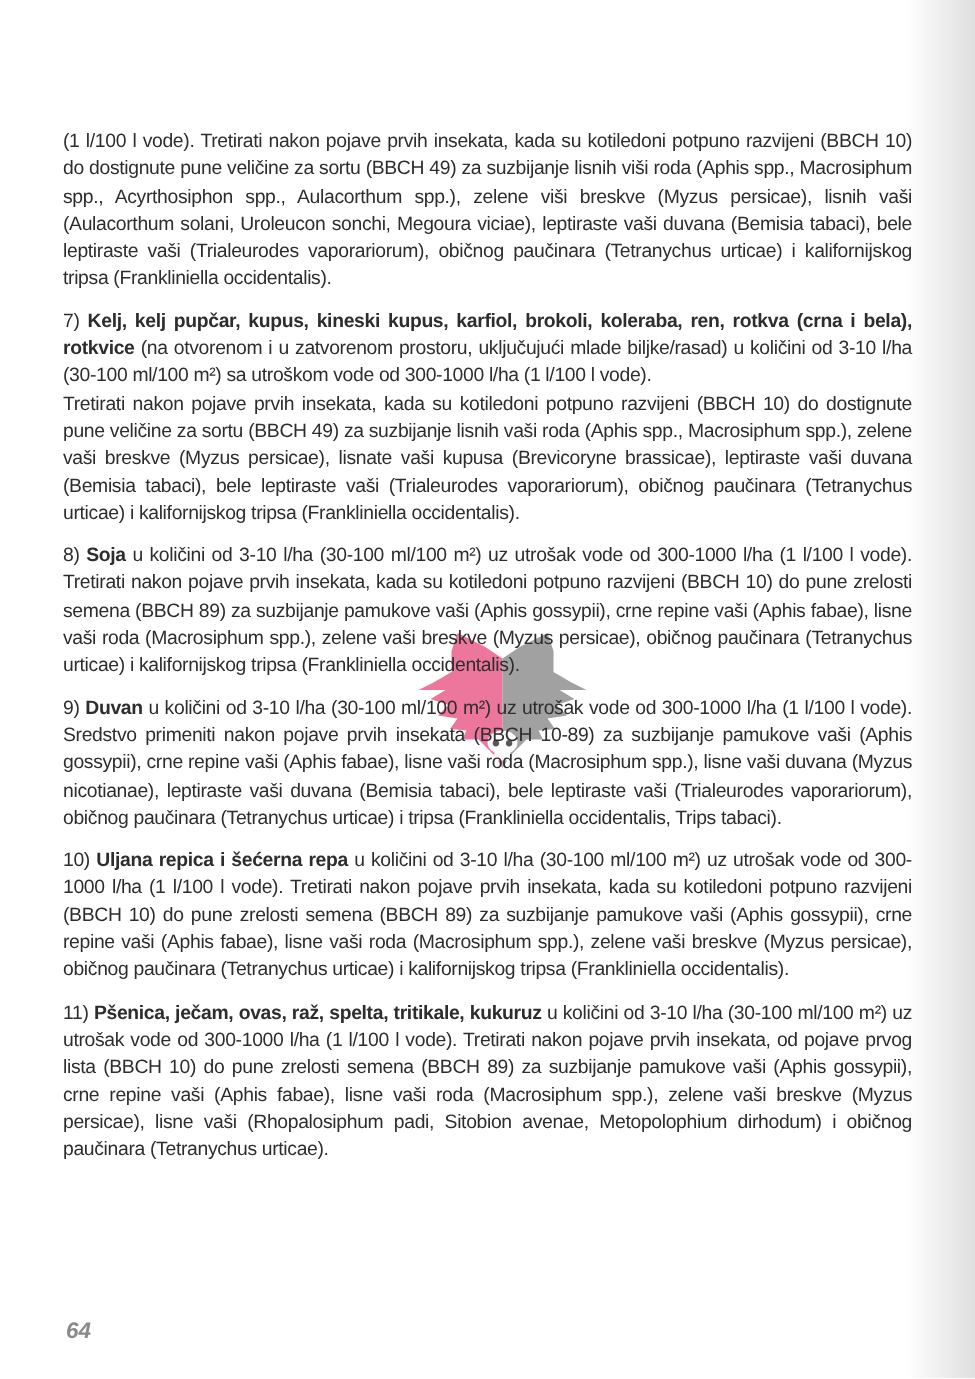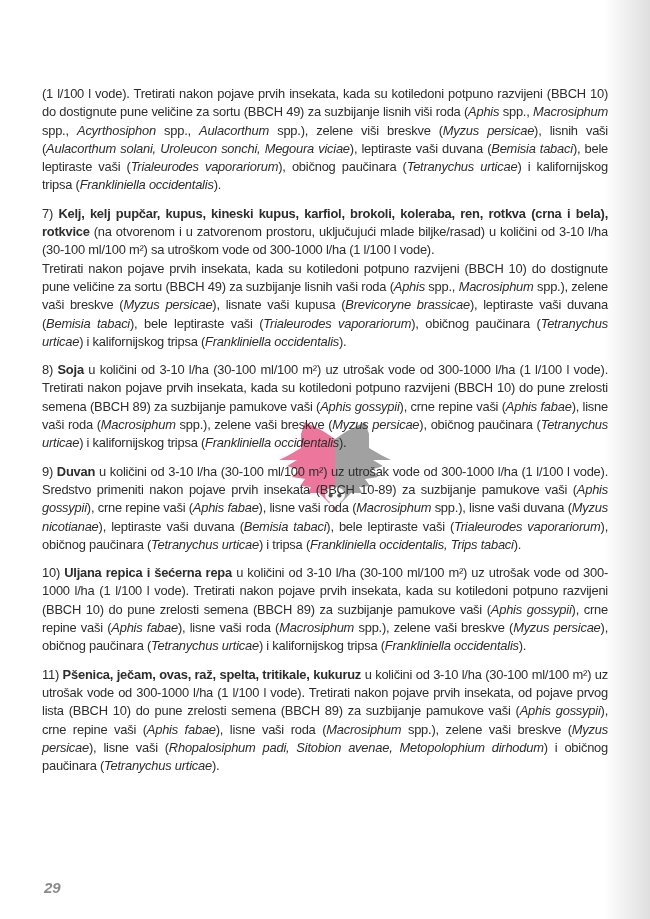--- a/index.html
+++ b/index.html
@@ -35,21 +35,21 @@
     width: 566px;
     z-index: 1;
     color: #2d2d2d;
     font-size: 12.9px;
     line-height: 18.3px;
     letter-spacing: -0.22px;
     text-align: justify;
   }
   .text-column p.para { margin: 0 0 10px 0; }
   .text-column span.b { font-weight: bold; }
-  .text-column span.i { font-style: italic; }
+  .text-column span.i { }
   .page-number {
     position: absolute;
     left: 44px;
     top: 879px;
     z-index: 2;
     font-size: 15px;
     font-weight: bold;
     font-style: italic;
     color: #8a8a8a;
   }
@@ -77,17 +77,17 @@
 
   <div class="text-column">
       <p class="para"><span>(1 l/100 l vode). Tretirati nakon pojave prvih insekata, kada su kotiledoni potpuno razvijeni (BBCH 10) do dostignute pune veličine za sortu (BBCH 49) za suzbijanje lisnih viši roda (</span><span class="i">Aphis</span><span> spp., </span><span class="i">Macrosiphum</span><span> spp., </span><span class="i">Acyrthosiphon</span><span> spp., </span><span class="i">Aulacorthum</span><span> spp.), zelene viši breskve (</span><span class="i">Myzus persicae</span><span>), lisnih vaši (</span><span class="i">Aulacorthum solani, Uroleucon sonchi, Megoura viciae</span><span>), leptiraste vaši duvana (</span><span class="i">Bemisia tabaci</span><span>), bele leptiraste vaši (</span><span class="i">Trialeurodes vaporariorum</span><span>), običnog paučinara (</span><span class="i">Tetranychus urticae</span><span>) i kalifornijskog tripsa (</span><span class="i">Frankliniella occidentalis</span><span>).</span></p>
       <p class="para"><span>7) </span><span class="b">Kelj, kelj pupčar, kupus, kineski kupus, karfiol, brokoli, koleraba, ren, rotkva (crna i bela), rotkvice</span><span> (na otvorenom i u zatvorenom prostoru, uključujući mlade biljke/rasad) u količini od 3-10 l/ha (30-100 ml/100 m²) sa utroškom vode od 300-1000 l/ha (1 l/100 l vode).</span><br><span>Tretirati nakon pojave prvih insekata, kada su kotiledoni potpuno razvijeni (BBCH 10) do dostignute pune veličine za sortu (BBCH 49) za suzbijanje lisnih vaši roda (</span><span class="i">Aphis</span><span> spp., </span><span class="i">Macrosiphum</span><span> spp.), zelene vaši breskve (</span><span class="i">Myzus persicae</span><span>), lisnate vaši kupusa (</span><span class="i">Brevicoryne brassicae</span><span>), leptiraste vaši duvana (</span><span class="i">Bemisia tabaci</span><span>), bele leptiraste vaši (</span><span class="i">Trialeurodes vaporariorum</span><span>), običnog paučinara (</span><span class="i">Tetranychus urticae</span><span>) i kalifornijskog tripsa (</span><span class="i">Frankliniella occidentalis</span><span>).</span></p>
       <p class="para"><span>8) </span><span class="b">Soja</span><span> u količini od 3-10 l/ha (30-100 ml/100 m²) uz utrošak vode od 300-1000 l/ha (1 l/100 l vode). Tretirati nakon pojave prvih insekata, kada su kotiledoni potpuno razvijeni (BBCH 10) do pune zrelosti semena (BBCH 89) za suzbijanje pamukove vaši (</span><span class="i">Aphis gossypii</span><span>), crne repine vaši (</span><span class="i">Aphis fabae</span><span>), lisne vaši roda (</span><span class="i">Macrosiphum</span><span> spp.), zelene vaši breskve (</span><span class="i">Myzus persicae</span><span>), običnog paučinara (</span><span class="i">Tetranychus urticae</span><span>) i kalifornijskog tripsa (</span><span class="i">Frankliniella occidentalis</span><span>).</span></p>
       <p class="para"><span>9) </span><span class="b">Duvan</span><span> u količini od 3-10 l/ha (30-100 ml/100 m²) uz utrošak vode od 300-1000 l/ha (1 l/100 l vode). Sredstvo primeniti nakon pojave prvih insekata (BBCH 10-89) za suzbijanje pamukove vaši (</span><span class="i">Aphis gossypii</span><span>), crne repine vaši (</span><span class="i">Aphis fabae</span><span>), lisne vaši roda (</span><span class="i">Macrosiphum</span><span> spp.), lisne vaši duvana (</span><span class="i">Myzus nicotianae</span><span>), leptiraste vaši duvana (</span><span class="i">Bemisia tabaci</span><span>), bele leptiraste vaši (</span><span class="i">Trialeurodes vaporariorum</span><span>), običnog paučinara (</span><span class="i">Tetranychus urticae</span><span>) i tripsa (</span><span class="i">Frankliniella occidentalis, Trips tabaci</span><span>).</span></p>
       <p class="para"><span>10) </span><span class="b">Uljana repica i šećerna repa</span><span> u količini od 3-10 l/ha (30-100 ml/100 m²) uz utrošak vode od 300-1000 l/ha (1 l/100 l vode). Tretirati nakon pojave prvih insekata, kada su kotiledoni potpuno razvijeni (BBCH 10) do pune zrelosti semena (BBCH 89) za suzbijanje pamukove vaši (</span><span class="i">Aphis gossypii</span><span>), crne repine vaši (</span><span class="i">Aphis fabae</span><span>), lisne vaši roda (</span><span class="i">Macrosiphum</span><span> spp.), zelene vaši breskve (</span><span class="i">Myzus persicae</span><span>), običnog paučinara (</span><span class="i">Tetranychus urticae</span><span>) i kalifornijskog tripsa (</span><span class="i">Frankliniella occidentalis</span><span>).</span></p>
       <p class="para"><span>11) </span><span class="b">Pšenica, ječam, ovas, raž, spelta, tritikale, kukuruz</span><span> u količini od 3-10 l/ha (30-100 ml/100 m²) uz utrošak vode od 300-1000 l/ha (1 l/100 l vode). Tretirati nakon pojave prvih insekata, od pojave prvog lista (BBCH 10) do pune zrelosti semena (BBCH 89) za suzbijanje pamukove vaši (</span><span class="i">Aphis gossypii</span><span>), crne repine vaši (</span><span class="i">Aphis fabae</span><span>), lisne vaši roda (</span><span class="i">Macrosiphum</span><span> spp.), zelene vaši breskve (</span><span class="i">Myzus persicae</span><span>), lisne vaši (</span><span class="i">Rhopalosiphum padi, Sitobion avenae, Metopolophium dirhodum</span><span>) i običnog paučinara (</span><span class="i">Tetranychus urticae</span><span>).</span></p>
     </div>
 
-  <div class="page-number">29</div>
+  <div class="page-number">64</div>
 
   <div class="edge-shadow"></div>
 
 </div>
 
 </body></html>

